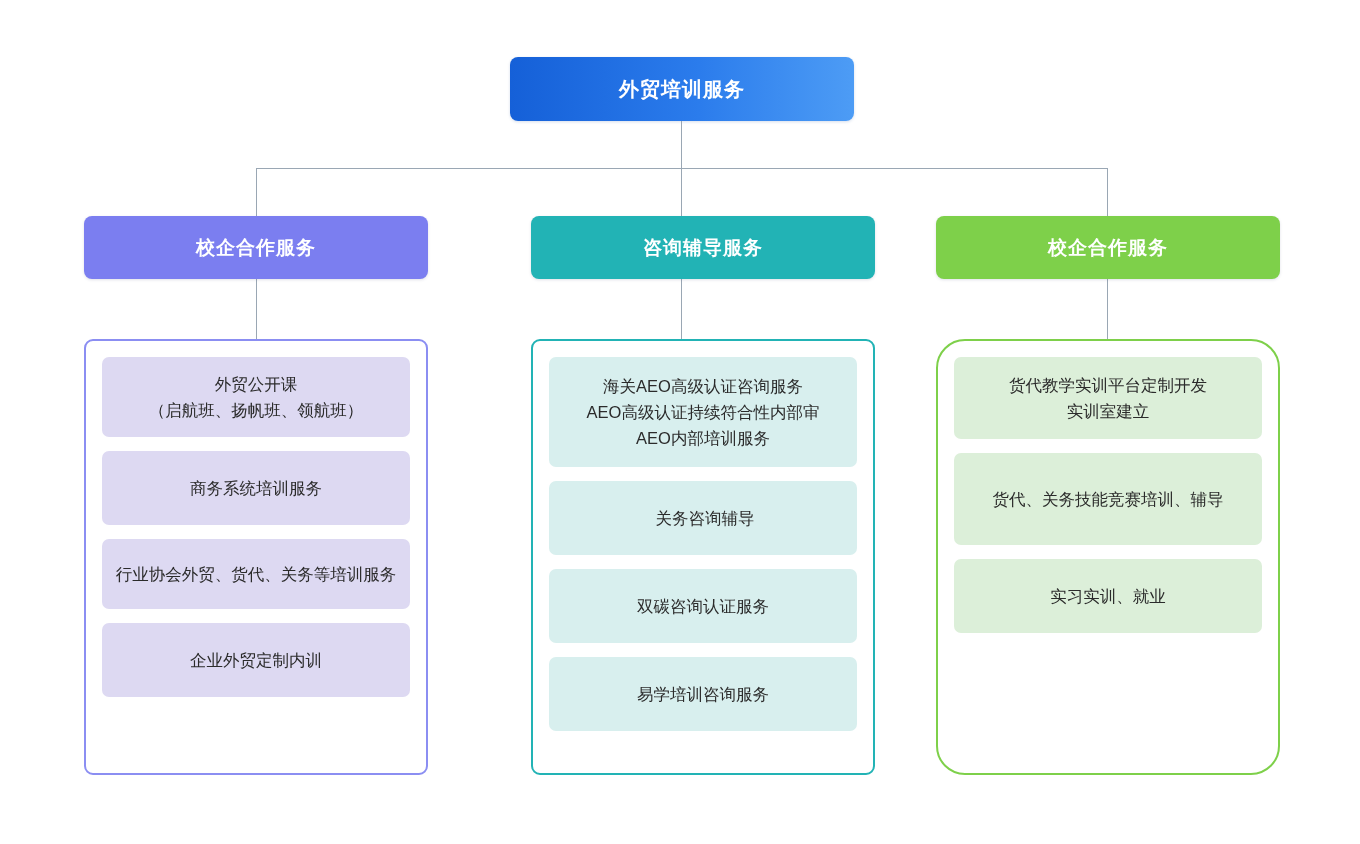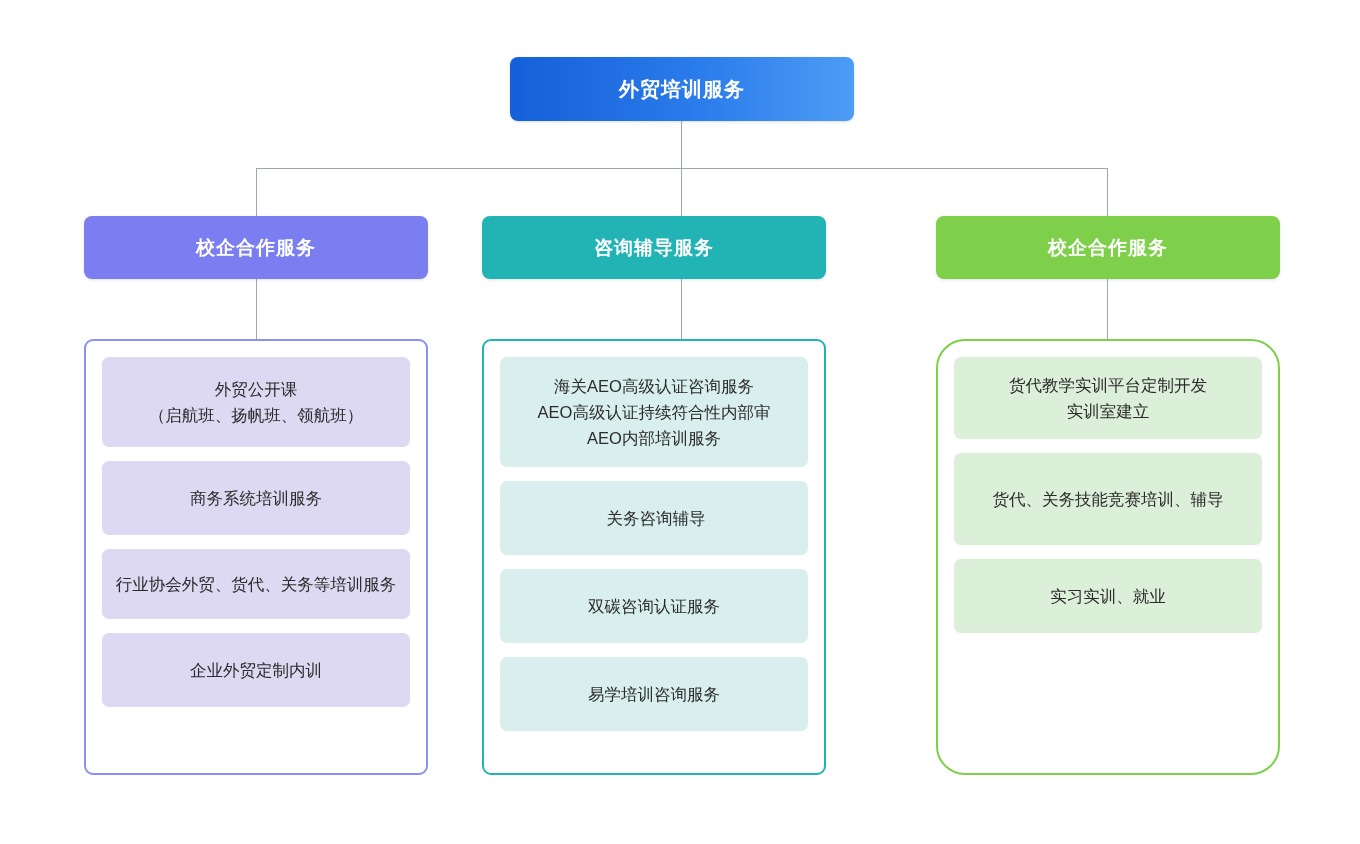--- a/index.html
+++ b/index.html
@@ -96,38 +96,38 @@
     box-sizing: border-box;
     padding: 10px 12px;
     color: #2b2b2b;
     font-size: 16.5px;
     line-height: 26px;
     white-space: pre-line;
   }
 
   
   .col-1 { left: 84px; }
-  .col-2 { left: 482px; }
+  .col-2 { left: 531px; }
   .col-3 { left: 936px; }
 
   
   .hdr-purple { background: #7b7ef0; }
   .hdr-teal   { background: #22b3b5; }
   .hdr-green  { background: #7ed04a; }
 
   .box-purple { border-color: #8b8ef2; }
   .box-teal   { border-color: #22b3b5; }
   .box-green  { border-color: #7ed04a; border-radius: 29px; }
 
   .leaf-purple { background: #ddd9f2; }
   .leaf-teal   { background: #d8efee; }
   .leaf-green  { background: #dcefd9; }
 
   
-  .col-1 .leaf:nth-child(1) { height: 90px; text-align: center; }
+  .col-1 .leaf:nth-child(1) { height: 80px; text-align: center; }
   .col-1 .leaf:nth-child(2) { height: 74px; }
   .col-1 .leaf:nth-child(3) { height: 70px; }
   .col-1 .leaf:nth-child(4) { height: 74px; }
 
   .col-2 .leaf:nth-child(1) { height: 110px; }
   .col-2 .leaf:nth-child(2) { height: 74px; padding-left: 16px; }
   .col-2 .leaf:nth-child(3) { height: 74px; }
   .col-2 .leaf:nth-child(4) { height: 74px; }
 
   .col-3 .leaf:nth-child(1) { height: 82px; }

